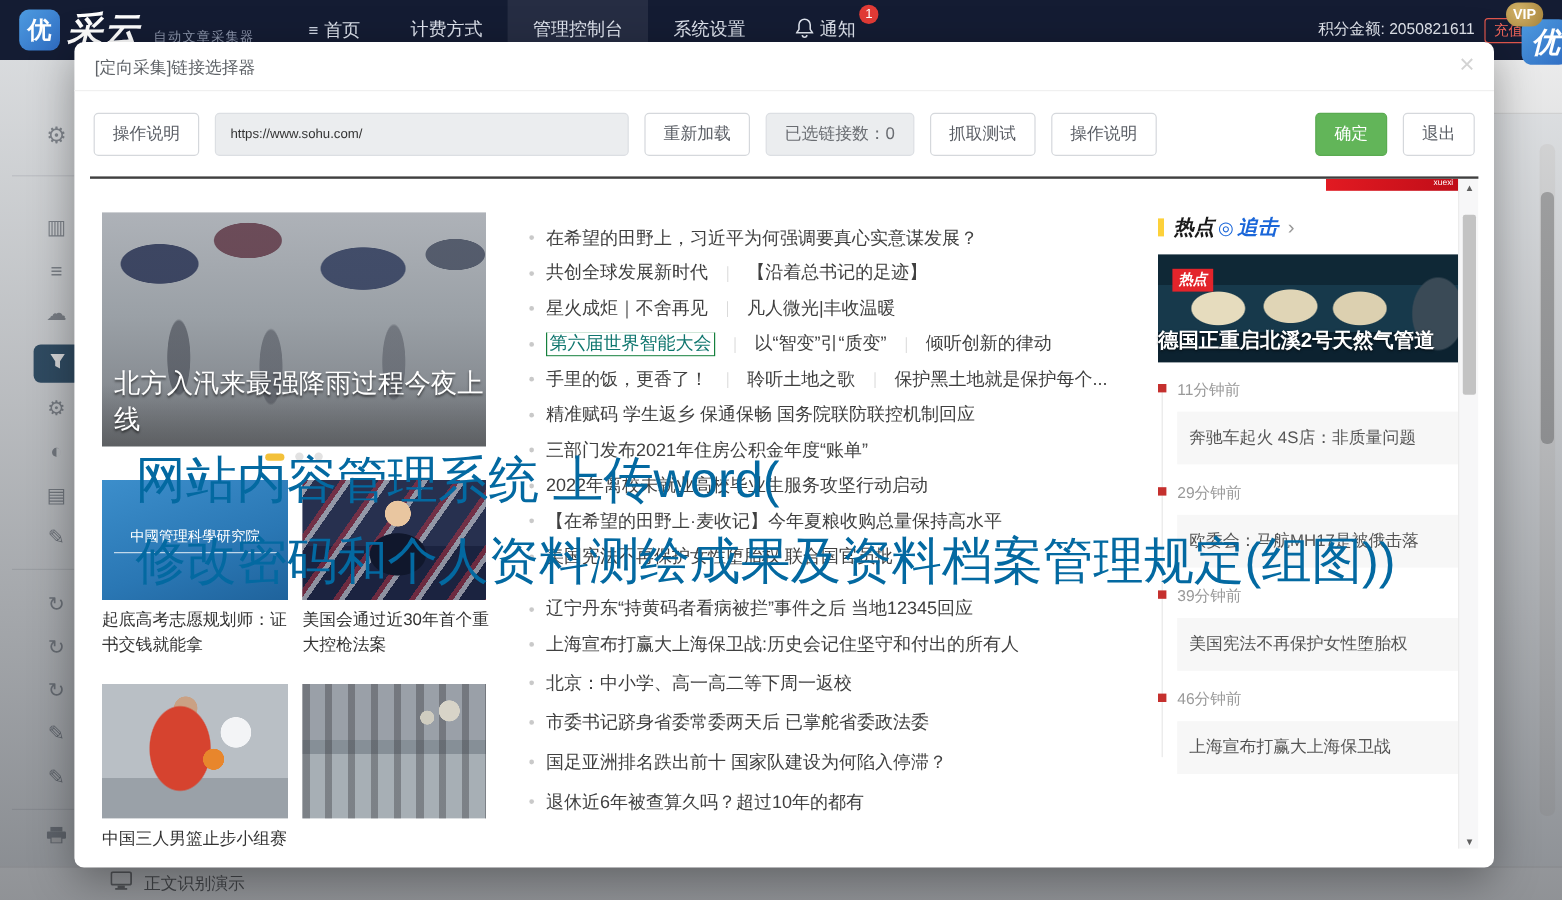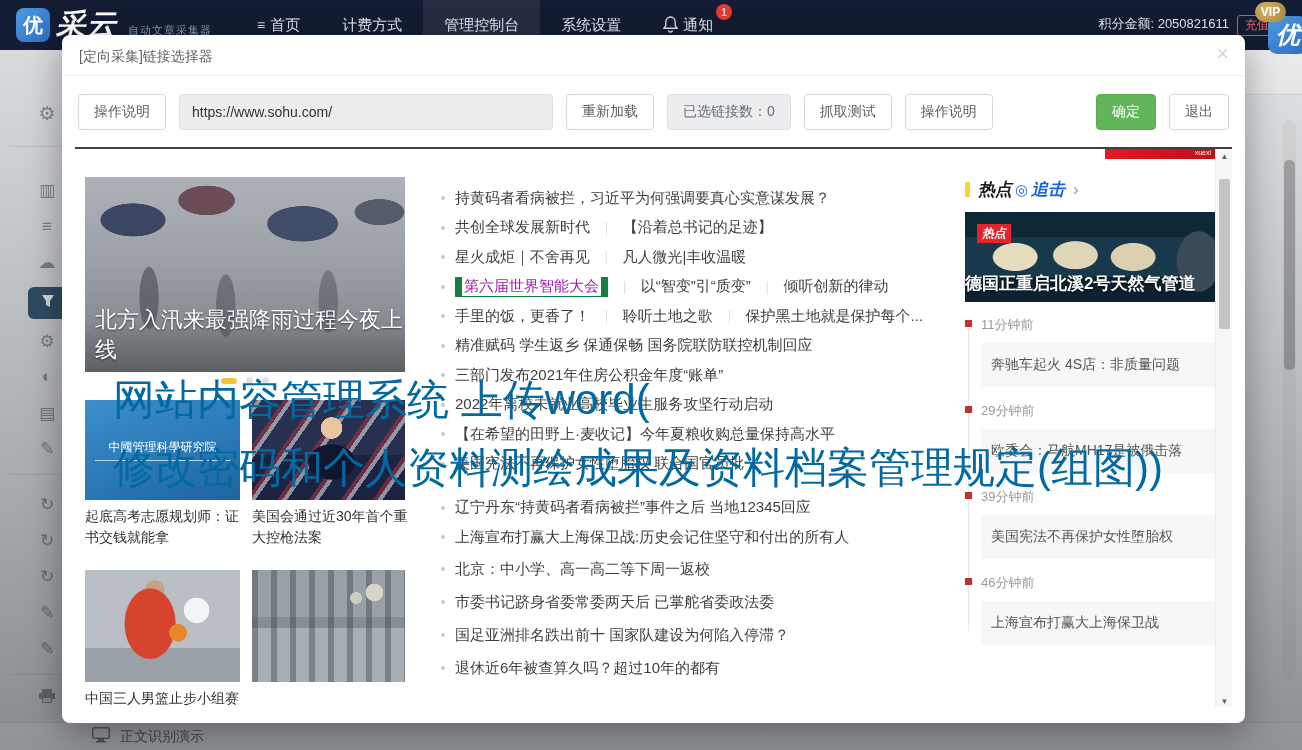--- a/index.html
+++ b/index.html
@@ -41,21 +41,21 @@
   
   .dim { position:absolute; left:0; top:50px; width:1302px; height:700px; z-index:40;
     background:linear-gradient(180deg, rgba(35,40,48,0.06) 0%, rgba(35,40,48,0.22) 40%, rgba(35,40,48,0.48) 100%); }
   
   .modal { position:absolute; left:62px; top:35px; width:1183px; height:688px; background:#fff; border-radius:8px; box-shadow:0 10px 36px rgba(0,0,0,0.35); z-index:60; }
   .m-title { position:absolute; left:17px; top:13px; font-size:14px; color:#5f6368; }
   .m-close { position:absolute; right:16px; top:8px; font-size:22px; color:#d3d3d3; cursor:pointer; line-height:22px; }
   .m-hline { position:absolute; left:0; top:40px; width:100%; height:1px; background:#f0f0f0; }
   .m-toolbar { position:absolute; left:16px; top:59px; right:16px; height:36px; display:flex; gap:13px; align-items:center; }
   .btn { height:36px; border:1px solid #d5d8dc; border-radius:4px; background:#fff; color:#595d64; font-size:14px; padding:0 15px; cursor:pointer; white-space:nowrap; font-family:inherit; }
-  .url-input { height:36px; width:374px; background:#ebedef; border:1px solid #dcdfe3; border-radius:4px; color:#333; font-size:14px; padding:0 12px; font-family:inherit; }
+  .url-input { height:36px; width:345px; background:#ebedef; border:1px solid #dcdfe3; border-radius:4px; color:#333; font-size:11px; padding:0 12px; font-family:inherit; }
   .count-box { background:#ebedef; border-color:#dcdfe3; color:#6a6d72; cursor:default; }
   .btn-confirm { margin-left:auto; background:#62b559; border:1px solid #5aab51; color:#fff; }
   .btn-exit { }
   
   .m-content { position:absolute; left:13px; top:112px; width:1157px; height:560px; border-top:2px solid #3f3f3f; background:#fff; overflow:hidden; }
   .banner { position:absolute; left:1030px; top:0; width:110px; height:10px; background:linear-gradient(100deg,#e21a22,#c00d18); color:#fff; font-size:7px; text-align:right; padding-right:4px; overflow:hidden; }
   
   .if-scroll { position:absolute; left:1140px; top:0; width:17px; height:560px; background:#f7f7f8; border-left:1px solid #ececec; }
   .if-arrow { position:absolute; left:0; width:17px; text-align:center; font-size:8px; color:#606060; cursor:pointer; }
   .if-thumb { position:absolute; left:3px; top:30px; width:11px; height:150px; background:#c3c3c3; border-radius:2px; cursor:pointer; }
@@ -96,21 +96,21 @@
   .card-cap { position:absolute; width:158px; font-size:14px; color:#333; line-height:21px; cursor:pointer; }
   
   .headlines { position:absolute; left:366px; top:0; width:505px; }
   .headlines ul { list-style:none; margin:0; padding:39px 0 0 0; }
   .hl-item { height:20px; margin-bottom:9.5px; display:flex; align-items:center; font-size:15px; color:#404040; white-space:nowrap; overflow:hidden; cursor:pointer; }
   .hl-item.gap-a { margin-top:24px; }
   .hl-item.gap-b { margin-top:12px; }
   .hl-item:nth-child(n+13) { margin-bottom:13px; }
   .bullet { width:4px; height:4px; border-radius:50%; background:#c9c9c9; margin-right:10px; flex:0 0 auto; }
   .sep { color:#d8d8d8; margin:0 10px; font-size:13px; }
-  .hl-red { color:#a21caf; border:7px solid #15803d; padding:0 2px; }
+  .hl-red { color:#0f766e; border:1px solid #15803d; padding:0 2px; }
   
   .hot { position:absolute; left:890px; top:29px; width:251px; }
   .hot-hd { display:flex; align-items:center; cursor:pointer; }
   .hot-bar { width:5px; height:15px; background:#fdd13a; margin-right:8px; }
   .hot-black { font-size:17px; font-weight:800; font-style:italic; color:#1a1a1a; }
   .hot-target { font-size:15px; font-weight:bold; color:#1a66d9; margin:0 3px; }
   .hot-blue { font-size:17px; font-weight:800; font-style:italic; color:#1a66d9; }
   .hot-arrow { color:#999; font-size:17px; margin-left:8px; }
   .hot-img { position:relative; margin-top:11px; width:251px; height:90px; cursor:pointer; background:
     radial-gradient(ellipse 32px 20px at 20% 50%, #e6dcbe 68%, rgba(0,0,0,0) 72%),
@@ -248,21 +248,21 @@
 
     <div class="card-img img-bball" style="left:10px; top:421px; width:155px; height:112px;"></div>
     <div class="card-img img-venice" style="left:177px; top:421px; width:153px; height:112px;"></div>
     <div class="card-cap" style="left:10px; top:539px;">中国三人男篮止步小组赛</div>
     <div class="card-cap" style="left:177px; top:570px;">威尼斯遇高水位侵袭 圣</div>
 
     <div class="headlines">
       <ul id="headline-list">
           <li class="hl-item">
             <span class="bullet"></span>
-            <span>持黄码者看病被拦，习近平为何强调要真心实意谋发展？</span>
+            <span>在希望的田野上，习近平为何强调要真心实意谋发展？</span>
           </li>
           <li class="hl-item">
             <span class="bullet"></span>
             <span>共创全球发展新时代</span>
             <span class="sep">｜</span>
             <span>【沿着总书记的足迹】</span>
           </li>
           <li class="hl-item">
             <span class="bullet"></span>
             <span>星火成炬｜不舍再见</span>

